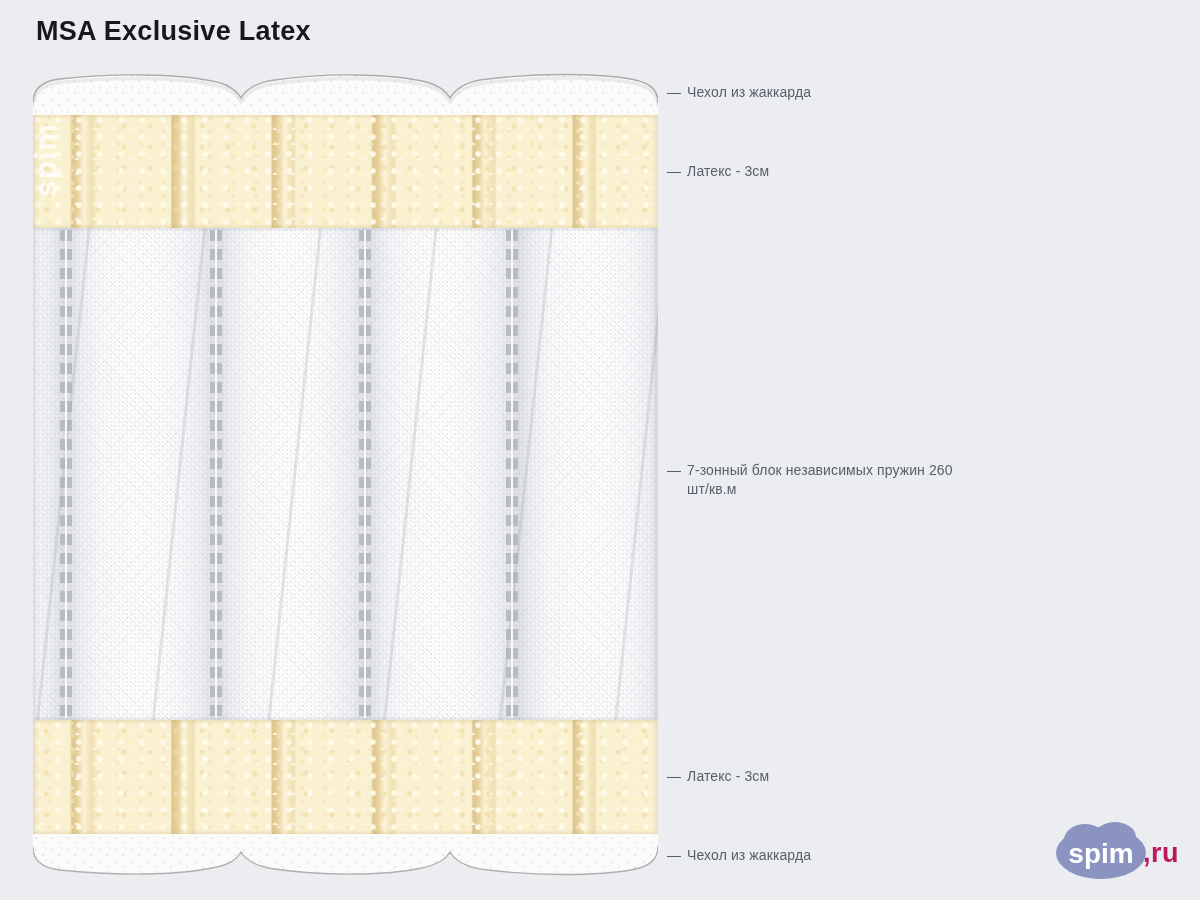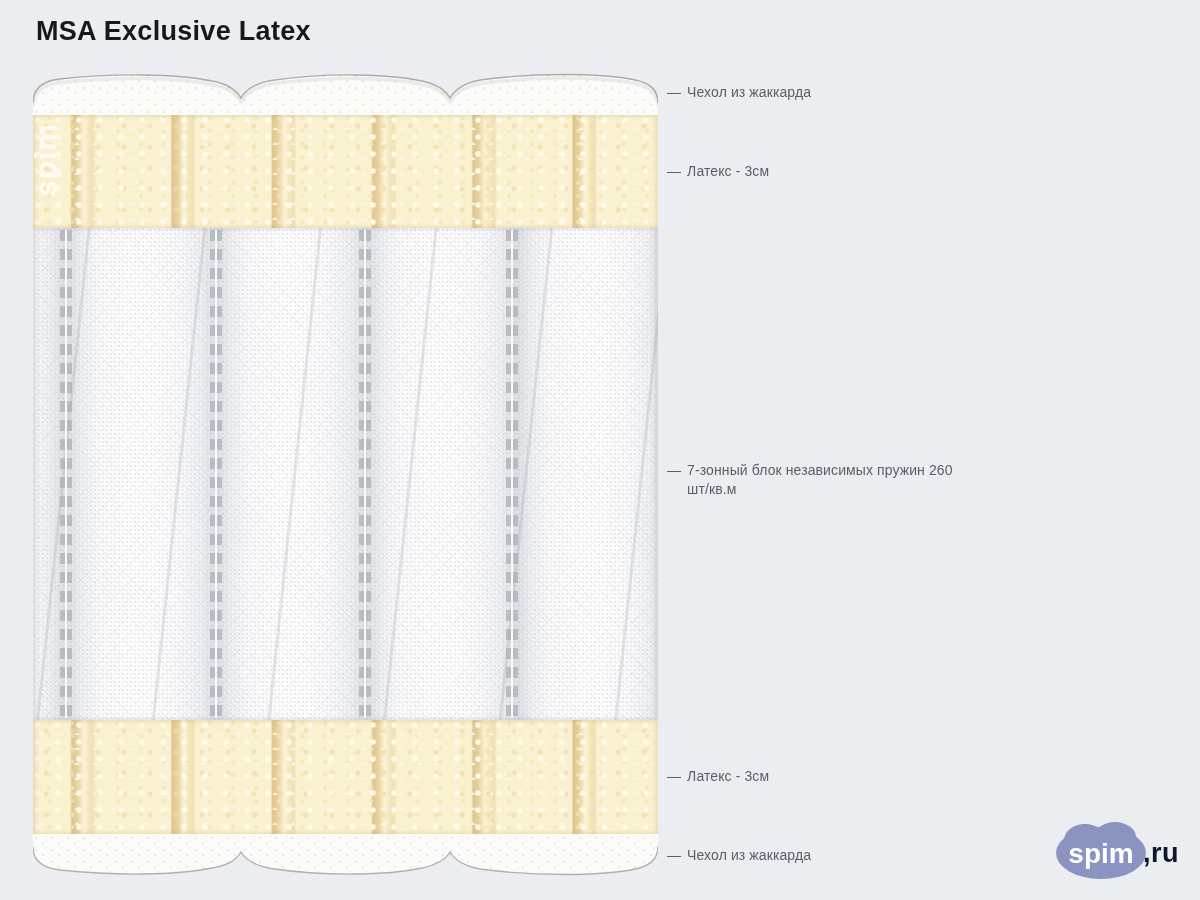--- a/index.html
+++ b/index.html
@@ -89,21 +89,21 @@
   }
   .label .dash{flex:0 0 auto;}
   .label .txt{flex:1 1 auto;max-width:278px;}
 
   
   .logo{
     position:absolute;left:1056px;top:814px;height:68px;
     display:flex;align-items:center;
   }
   .logo-suffix{
-    color:#0f172a;font-size:27px;font-weight:bold;
+    color:#be185d;font-size:27px;font-weight:bold;
     margin-left:-5px;position:relative;top:5px;letter-spacing:.5px;
   }
 </style>
 </head>
 <body>
 
 <div class="stage">
 
   <h1 class="page-title">MSA Exclusive Latex</h1>
 

